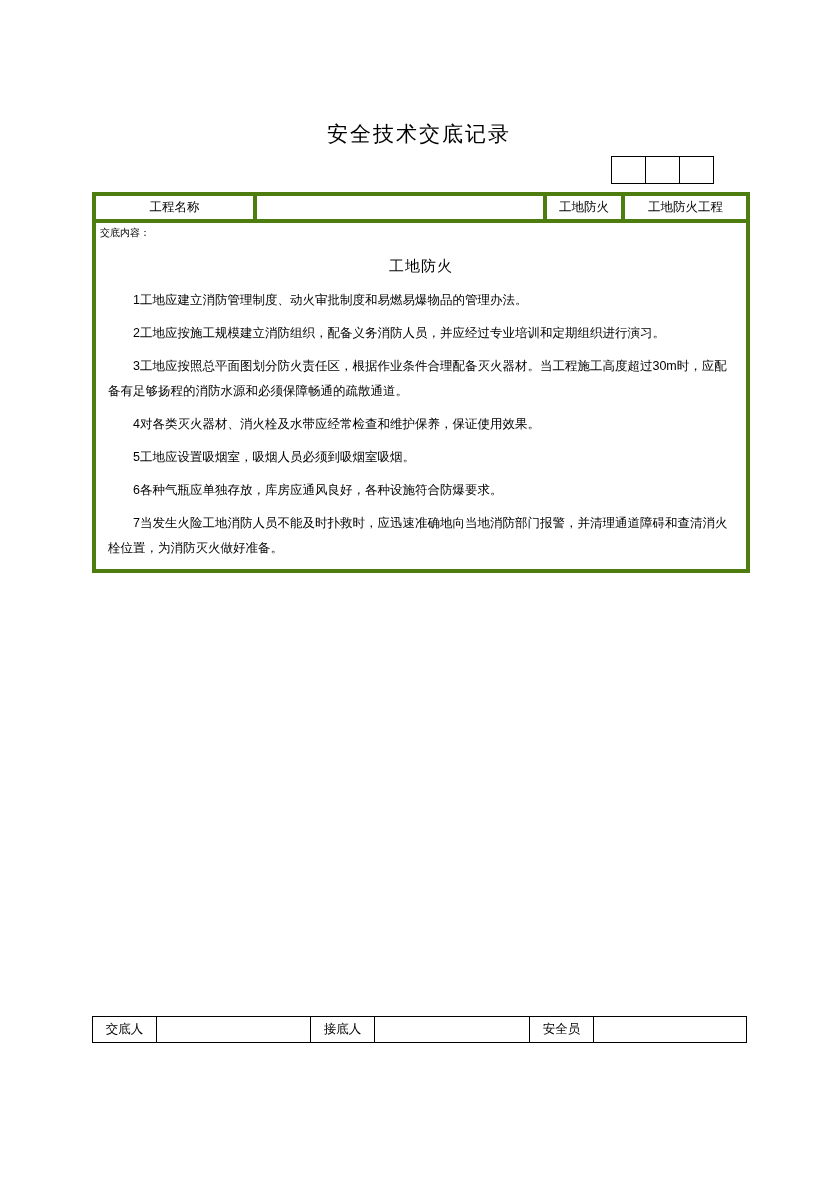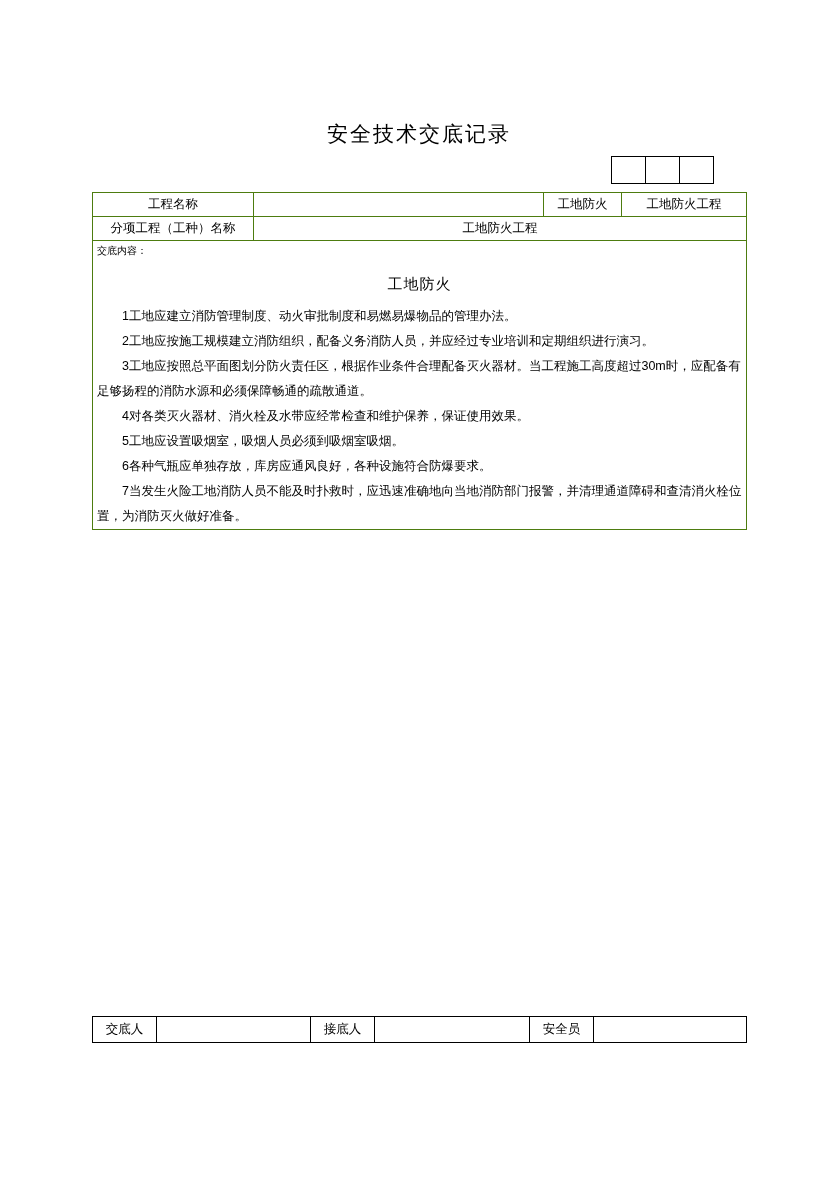--- a/index.html
+++ b/index.html
@@ -47,21 +47,21 @@
 
   .main-table {
     position: absolute;
     top: 192px;
     left: 92px;
     width: 654px;
     border-collapse: collapse;
     table-layout: fixed;
   }
   .main-table td {
-    border: 1px solid #4d7c0f;
+    border: 4px solid #4d7c0f;
     font-size: 12.5px;
     height: 23px;
     padding: 0 4px;
     vertical-align: middle;
   }
   .c-center { text-align: center; }
 
   .content-cell {
     border: 1px solid #000;
     border-top: none;
@@ -76,21 +76,21 @@
     font-family: Liberation Serif, serif;
   }
   .content-heading {
     text-align: center;
     font-size: 15px;
     margin: 8px 0 6px 0;
     letter-spacing: 1px;
   }
   .content-para {
     text-indent: 2em;
-    margin: 0;
+    margin: 8px;
     font-size: 12.5px;
     line-height: 2.0;
   }
 
   .sign-table {
     position: absolute;
     left: 92px;
     width: 654px;
     border-collapse: collapse;
     table-layout: fixed;
@@ -128,24 +128,20 @@
       <col style="width:125px">
     </colgroup>
     <tbody>
       <tr>
         <td class="c-center">工程名称</td>
         <td class="c-center"></td>
         <td class="c-center">工地防火</td>
         <td class="c-center">工地防火工程</td>
       </tr>
       <tr>
-        <td class="c-center">分项工程（工种）名称</td>
-        <td class="c-center" colspan="3">工地防火工程</td>
-      </tr>
-      <tr>
         <td class="content-cell" colspan="4">
           <div class="content-label">交底内容：</div>
           <div class="content-heading">工地防火</div>
           <p class="content-para">1工地应建立消防管理制度、动火审批制度和易燃易爆物品的管理办法。</p>
           <p class="content-para">2工地应按施工规模建立消防组织，配备义务消防人员，并应经过专业培训和定期组织进行演习。</p>
           <p class="content-para">3工地应按照总平面图划分防火责任区，根据作业条件合理配备灭火器材。当工程施工高度超过30m时，应配备有足够扬程的消防水源和必须保障畅通的疏散通道。</p>
           <p class="content-para">4对各类灭火器材、消火栓及水带应经常检查和维护保养，保证使用效果。</p>
           <p class="content-para">5工地应设置吸烟室，吸烟人员必须到吸烟室吸烟。</p>
           <p class="content-para">6各种气瓶应单独存放，库房应通风良好，各种设施符合防爆要求。</p>
           <p class="content-para">7当发生火险工地消防人员不能及时扑救时，应迅速准确地向当地消防部门报警，并清理通道障碍和查清消火栓位置，为消防灭火做好准备。</p>

